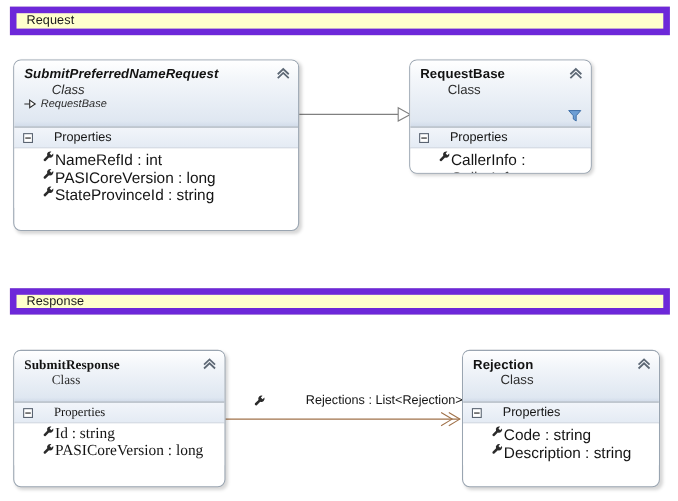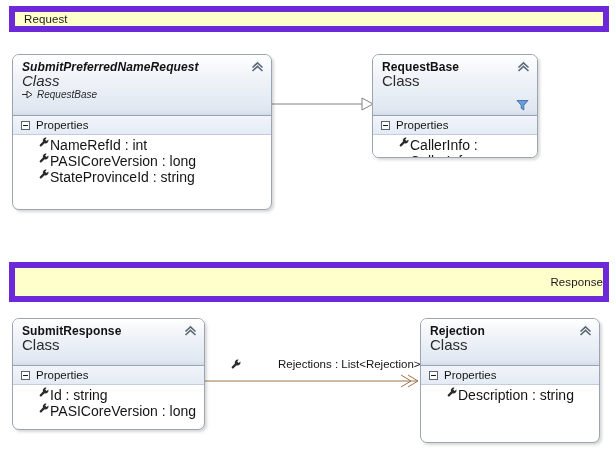--- a/index.html
+++ b/index.html
@@ -56,24 +56,25 @@
     box-sizing: border-box;
   }
   .cs-title {
     font-weight: bold;
     font-size: 12px;
     color: #121212;
     line-height: 14px;
     letter-spacing: 0.1px;
   }
   .cs-stereotype {
-    font-size: 15px;
+    font-size: 12px;
     color: #2b2b2b;
     line-height: 12px;
     margin-top: 1px;
+    margin-left: 25px;
   }
   .cs-base {
     font-size: 10px;
     color: #2b2b2b;
     line-height: 13px;
     margin-top: 1px;
     display: flex;
     align-items: center;
     gap: 4px;
   }
@@ -92,21 +93,21 @@
     height: 12px;
   }
 
   
   .cs-compartment-title {
     background: linear-gradient(to bottom, #f2f5fa 0%, #e4ebf4 100%);
     border-bottom: 1px solid #c3ccd8;
     padding: 2px 6px 2px 8px;
     display: flex;
     align-items: center;
-    gap: 6px;
+    gap: 19px;
     font-size: 11.5px;
     color: #141414;
     box-sizing: border-box;
     height: 19px;
   }
   .expander {
     width: 9px;
     height: 9px;
     box-sizing: border-box;
     border: 1px solid #5a6472;
@@ -164,21 +165,21 @@
 </style>
 </head>
 <body>
 
 <div class="canvas">
 
   <div class="banner" style="left:9px; top:6px; width:600px; height:26px;">
     <span>Request</span>
   </div>
 
-  <div class="banner" style="left:9px; top:262px; width:600px; height:40px;justify-content:flex-end;">
+  <div class="banner" style="left:9px; top:262px; width:600px; height:24px;">
     <span>Response</span>
   </div>
 
   <svg class="connector-svg">
 
     <g>
       <line x1="272" y1="104" x2="362" y2="104" stroke="#808080" stroke-width="1"></line>
       <polygon points="362,98 373,104 362,110" fill="#ffffff" stroke="#808080" stroke-width="1"></polygon>
     </g>
 
@@ -261,21 +262,21 @@
     <div class="members">
       <div class="member-row">
         <svg class="wrench" viewBox="0 0 12 12">
           <path d="M8.4 0.9 A3.2 3.2 0 0 0 4.3 5.0 L0.9 8.4 A1.3 1.3 0 0 0 2.7 10.2 L6.1 6.8 A3.2 3.2 0 0 0 10.2 2.7 L8.4 4.4 L6.7 2.7 Z" fill="#2b2b2b"></path>
         </svg>
         <span>CallerInfo : CallerInfo</span>
       </div>
     </div>
   </div>
 
-  <div class="class-shape" style="left:12px; top:318px; width:193px; height:112px;">
+  <div class="class-shape" style="left:12px; top:318px; width:193px; height:125px;font-family:Liberation Serif, serif;">
     <div class="cs-header" style="height:47px;">
       <div class="cs-title">SubmitResponse</div>
       <div class="cs-stereotype">Class</div>
       <svg class="chevron-btn" viewBox="0 0 13 12">
         <path d="M1.5 6.5 L6.5 1.8 L11.5 6.5" fill="none" stroke="#5d6875" stroke-width="1.6"></path>
         <path d="M1.5 10 L6.5 5.3 L11.5 10" fill="none" stroke="#5d6875" stroke-width="1.6"></path>
       </svg>
     </div>
 
     <div class="cs-compartment-title">
@@ -312,18 +313,24 @@
     <div class="cs-compartment-title">
       <span class="expander"></span>
       <span>Properties</span>
     </div>
 
     <div class="members">
       <div class="member-row">
         <svg class="wrench" viewBox="0 0 12 12">
           <path d="M8.4 0.9 A3.2 3.2 0 0 0 4.3 5.0 L0.9 8.4 A1.3 1.3 0 0 0 2.7 10.2 L6.1 6.8 A3.2 3.2 0 0 0 10.2 2.7 L8.4 4.4 L6.7 2.7 Z" fill="#2b2b2b"></path>
         </svg>
+        <span>Code : string</span>
+      </div>
+      <div class="member-row">
+        <svg class="wrench" viewBox="0 0 12 12">
+          <path d="M8.4 0.9 A3.2 3.2 0 0 0 4.3 5.0 L0.9 8.4 A1.3 1.3 0 0 0 2.7 10.2 L6.1 6.8 A3.2 3.2 0 0 0 10.2 2.7 L8.4 4.4 L6.7 2.7 Z" fill="#2b2b2b"></path>
+        </svg>
         <span>Description : string</span>
       </div>
     </div>
   </div>
 
 </div>
 
 </body></html>

